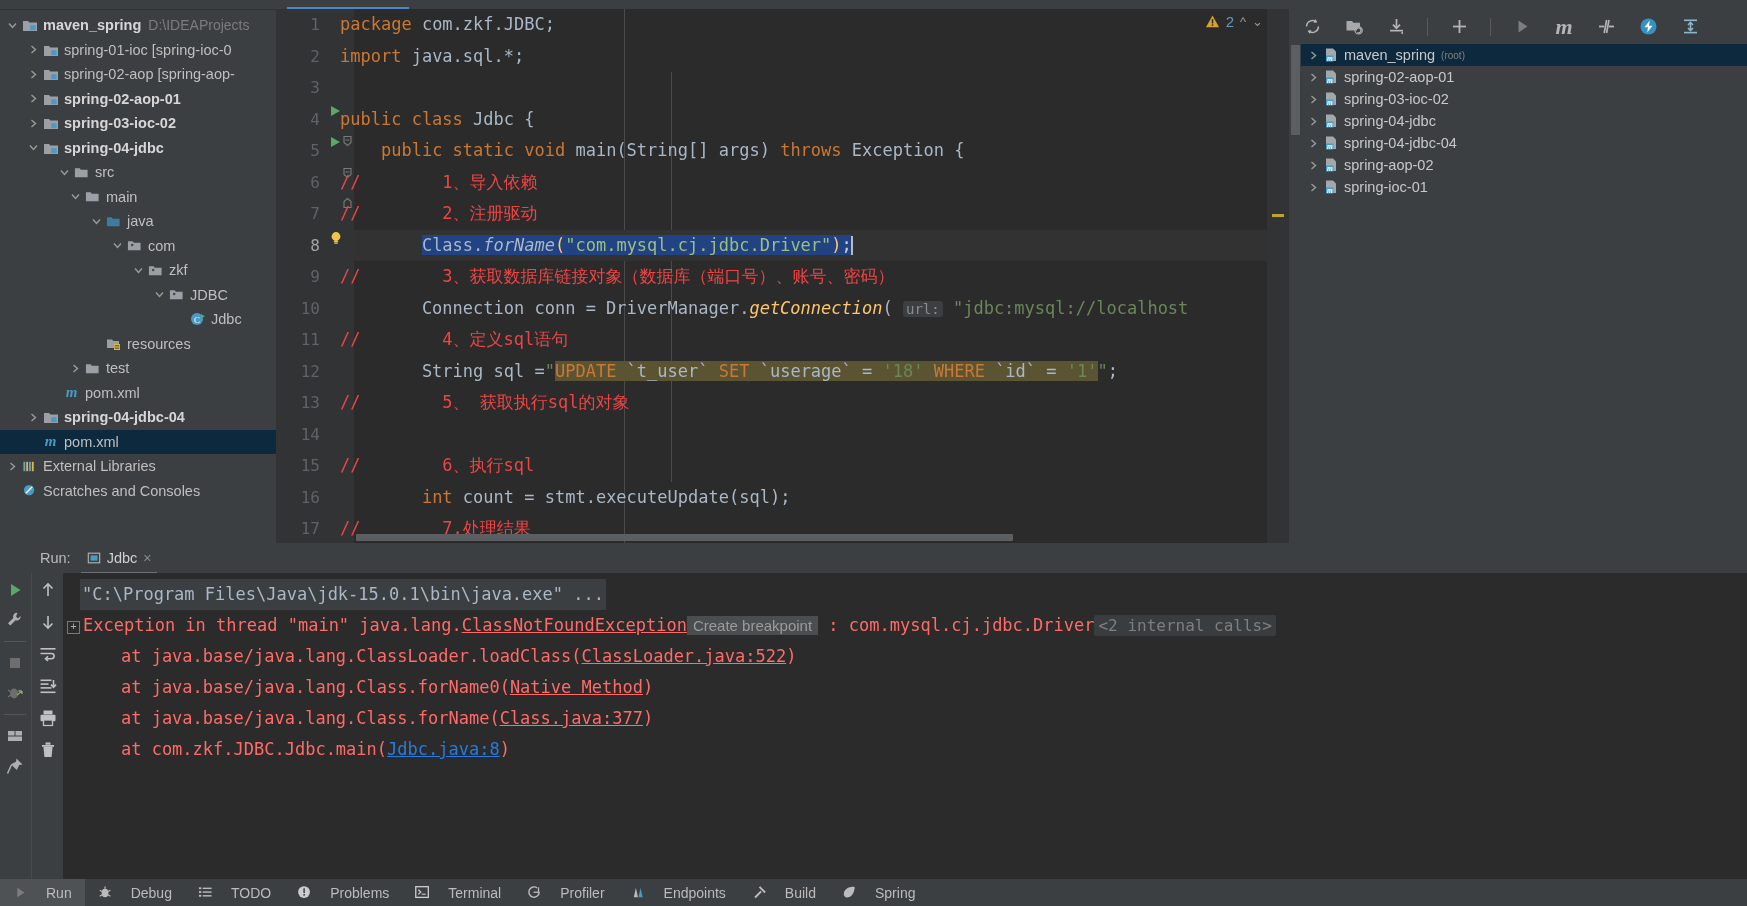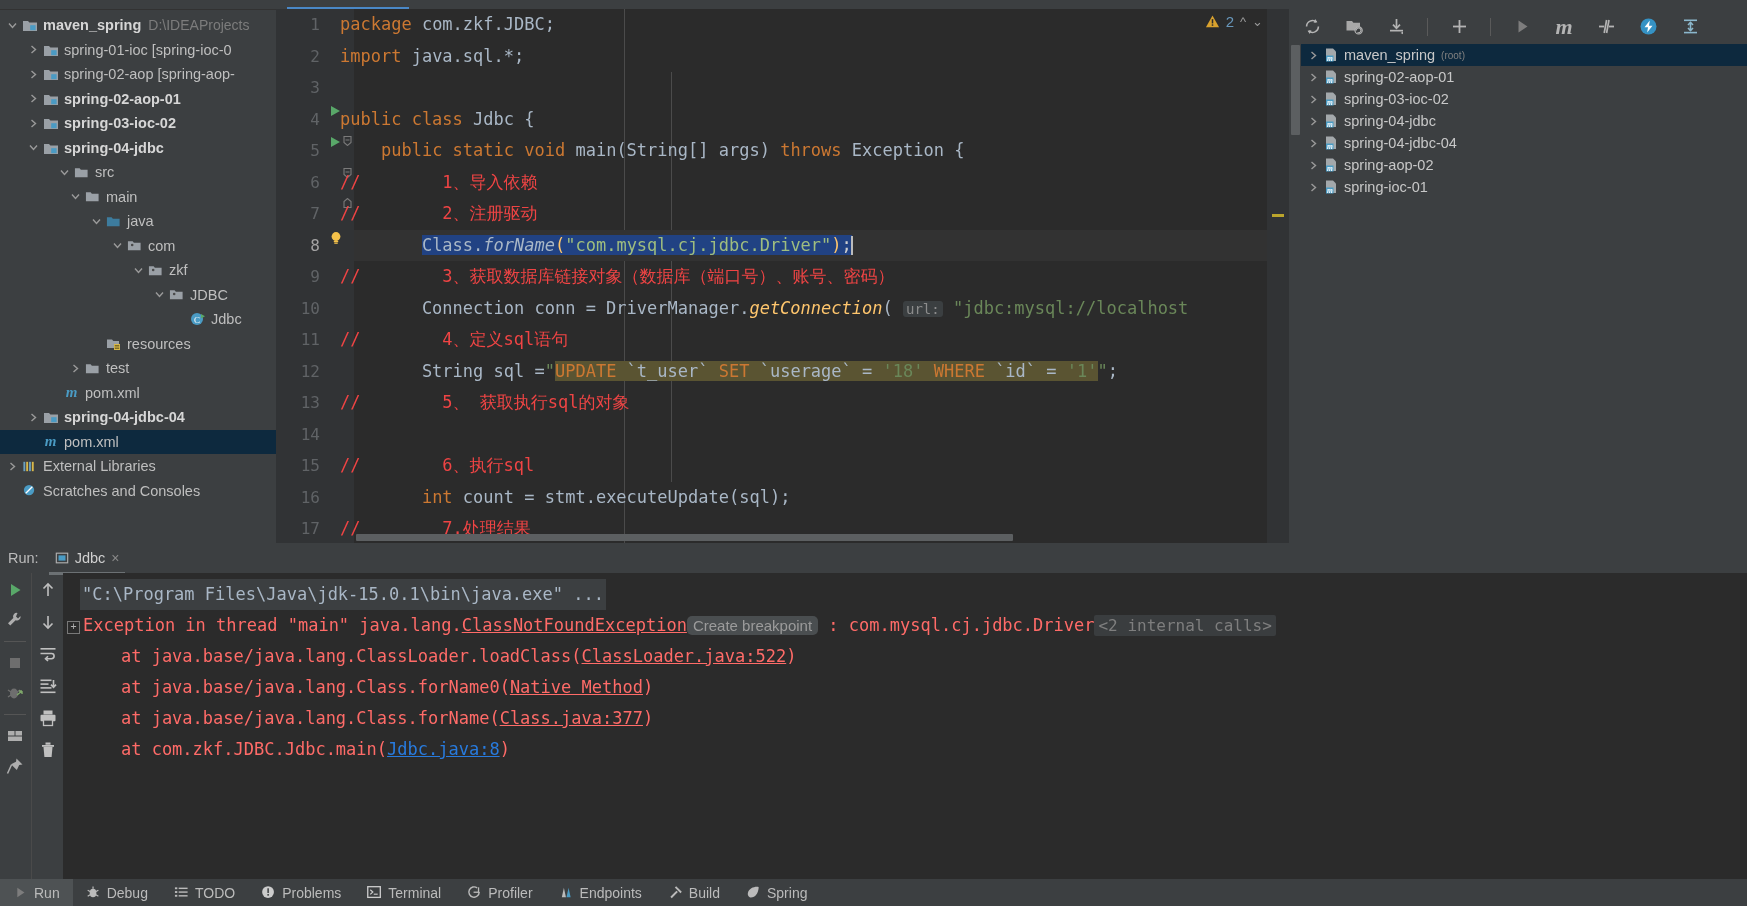--- a/index.html
+++ b/index.html
@@ -167,21 +167,21 @@
 
   
   .run-panel {
     position:absolute; left:0; top:543px; right:0; height:336px;
     background:#3c3f41;
   }
   .run-tabrow {
     position:absolute; top:0; left:0; right:0; height:30px;
     display:flex; align-items:center; padding-left:8px; gap:10px;
   }
-  .run-label { color:#bbbbbb; font-size:14.5px; }
+  .run-label { color:#bbbbbb; font-size:14.5px;margin-left:32px; }
   .run-tab {
     display:flex; align-items:center; gap:6px; position:relative; padding: 0 6px;
   }
   .run-tab .rt-label { color:#d0d0d0; font-size:14.5px; }
   .run-tab .rt-close { color:#8a8a8a; font-size:14px; }
   .run-tab .rt-underline {
     position:absolute; left:0; right:0; bottom:-9px; height:3px; background:#6c7174;
   }
   .run-left-tools {
     position:absolute; left:0; top:30px; width:30px; bottom:0;
@@ -206,34 +206,34 @@
   .err { color:#ff6b68; }
   .errlink { color:#ff6b68; text-decoration:underline; }
   .bluelink { color:#287bde; text-decoration:underline; }
   .gutter-fold {
     display:inline-block; width:11px; height:11px; border:1px solid #787878;
     color:#b0b0b0; font-size:10px; line-height:9px; text-align:center;
     vertical-align:1px; margin-right:3px;
   }
   .chip {
     background:#4a4e50; color:#9b9b9b; font-family:"Liberation Sans",sans-serif;
-    font-size:15px; border-radius:5px; padding:1px 6px;
+    font-size:15px; border-radius:0; padding:1px 6px;
   }
   .chip-mono {
     background:#3a3d3f; color:#7e7e7e; font-family:"DejaVu Sans Mono",monospace;
     font-size:16px; border-radius:2px; padding:1px 4px;
   }
 
   
   .statusbar {
     position:absolute; left:0; bottom:0; right:0; height:27px;
     background:#3c3f41; display:flex; align-items:center;
   }
   .sb-item {
-    display:flex; align-items:center; gap:6px; height:27px; padding:0 13px;
+    display:flex; align-items:center; gap:18px; height:27px; padding:0 13px;
     color:#bbbbbb; font-size:14px;
   }
   .sb-item.active { background:#4e5254; }
   .sb-ico { display:inline-flex; align-items:center; justify-content:center; width:15px; height:15px;}
 
   
   svg { display:block; }
 </style>
 </head>
 <body>

